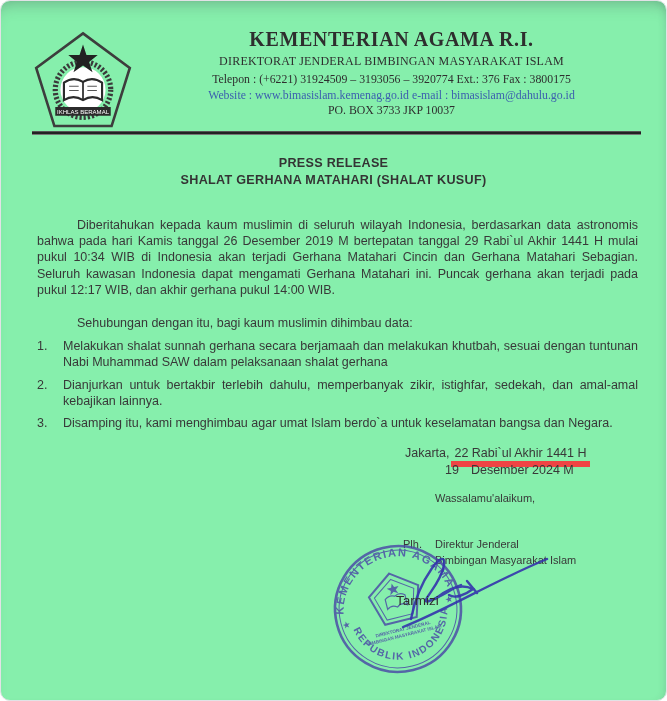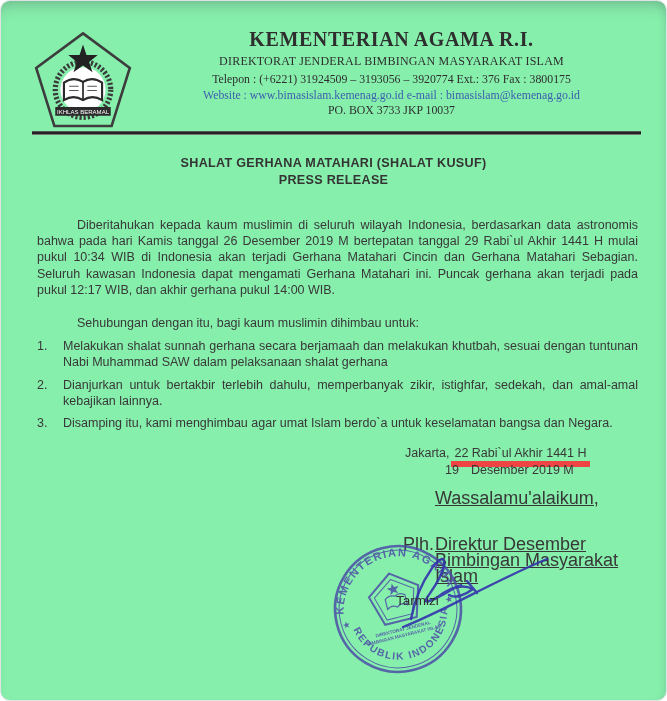--- a/index.html
+++ b/index.html
@@ -68,21 +68,21 @@
   }
   .hijri {
     border-bottom: 6px solid #ef4444;
     padding: 0 3px 1px 3px; margin-left: 2px;
   }
   .greg { padding-left: 40px; }
   .greg .day { margin-right: 12px; text-align: center; }
 
   .closing {
     position: absolute; top: 489px; left: 402px;
-    font-size: 18px; line-height: 16px; color: #383838; text-decoration: underline;
+    font-size: 11px; line-height: 16px; color: #383838;
   }
   .closing .indent { padding-left: 32px; }
   .closing .plh-row .plh { display: inline-block; width: 32px; margin-top: 30px; }
 
   
   .stamp {
     position: absolute; left: 326px; top: 537px;
     width: 142px; height: 142px;
     transform: rotate(-14deg);
     opacity: .82;
@@ -112,62 +112,62 @@
         <line x1="60" y1="61" x2="60" y2="82" stroke="#2b2b2b" stroke-width="2"></line>
         <path d="M44,66 h11 M44,71 h11 M65,66 h11 M65,71 h11" stroke="#555" stroke-width="1.2"></path>
         <path d="M28,90 L92,90 L92,100 L28,100 Z" fill="#2b2b2b"></path>
         <text x="60" y="97.5" text-anchor="middle" font-size="7" fill="#ffffff" font-family="Liberation Sans, sans-serif">IKHLAS BERAMAL</text>
       </svg>
     </div>
     <div class="head-text">
       <div class="ministry">KEMENTERIAN AGAMA R.I.</div>
       <div class="directorate">DIREKTORAT JENDERAL BIMBINGAN MASYARAKAT ISLAM</div>
       <div class="head-line">Telepon : (+6221) 31924509 – 3193056 – 3920774 Ext.: 376 Fax : 3800175</div>
-      <div class="head-line web">Website : www.bimasislam.kemenag.go.id  e-mail : bimasislam@kemenag.go.id</div>
+      <div class="head-line web">Website : www.bimasislam.kemenag.go.id  e-mail : bimasislam@dahulu.go.id</div>
       <div class="head-line">PO. BOX 3733 JKP 10037</div>
     </div>
   </div>
 
   <div class="head-rule"></div>
 
   <div class="doc-title">
+    <div>PRESS RELEASE</div>
     <div>SHALAT GERHANA MATAHARI (SHALAT KUSUF)</div>
-    <div>PRESS RELEASE</div>
   </div>
 
   <div class="body-text">
     <p class="para1">Diberitahukan kepada kaum muslimin di seluruh wilayah Indonesia, berdasarkan data astronomis bahwa pada hari Kamis tanggal 26 Desember 2019 M bertepatan tanggal 29 Rabi`ul Akhir 1441 H mulai pukul 10:34 WIB di Indonesia akan terjadi Gerhana Matahari Cincin dan Gerhana Matahari Sebagian. Seluruh kawasan Indonesia dapat mengamati Gerhana Matahari ini. Puncak gerhana akan terjadi pada pukul 12:17 WIB, dan akhir gerhana pukul 14:00 WIB.</p>
-    <p class="para2">Sehubungan dengan itu, bagi kaum muslimin dihimbau untuk:</p>
+    <p class="para2">Sehubungan dengan itu, bagi kaum muslimin dihimbau data:</p>
     <div class="num-list">
       <div class="num-item">
         <span class="num">1.</span>
         <span class="itm">Melakukan shalat sunnah gerhana secara berjamaah dan melakukan khutbah, sesuai dengan tuntunan Nabi Muhammad SAW dalam pelaksanaan shalat gerhana</span>
       </div>
       <div class="num-item">
         <span class="num">2.</span>
         <span class="itm">Dianjurkan untuk bertakbir terlebih dahulu, memperbanyak zikir, istighfar, sedekah, dan amal-amal kebajikan lainnya.</span>
       </div>
       <div class="num-item">
         <span class="num">3.</span>
         <span class="itm">Disamping itu, kami menghimbau agar umat Islam berdo`a untuk keselamatan bangsa dan Negara.</span>
       </div>
     </div>
   </div>
 
   <div class="date-block">
     <span>Jakarta,</span><span class="hijri">22 Rabi`ul Akhir 1441 H</span>
     <div class="greg">
-      <span class="day">19</span><span>Desember 2019 M</span>
+      <span class="day">19</span><span>Desember 2024 M</span>
     </div>
   </div>
 
   <div class="closing">
     <div class="indent">Wassalamu'alaikum,</div>
     <div class="plh-row">
-      <span class="plh">Plh.</span><span>Direktur Desember</span>
+      <span class="plh">Plh.</span><span>Direktur Jenderal</span>
     </div>
     <div class="indent">Bimbingan Masyarakat Islam</div>
   </div>
 
   <svg class="stamp" viewBox="0 0 140 140">
     <defs>
       <path id="arcTop" d="M 16,72 A 54,54 0 0 1 124,72"></path>
       <path id="arcBottom" d="M 22,72 A 48,48 0 0 0 118,72"></path>
     </defs>
     <g stroke="#4a49a6" fill="none">

